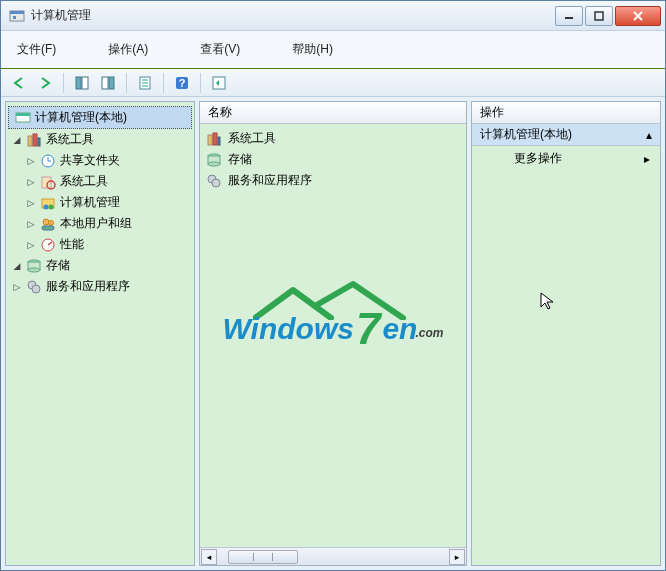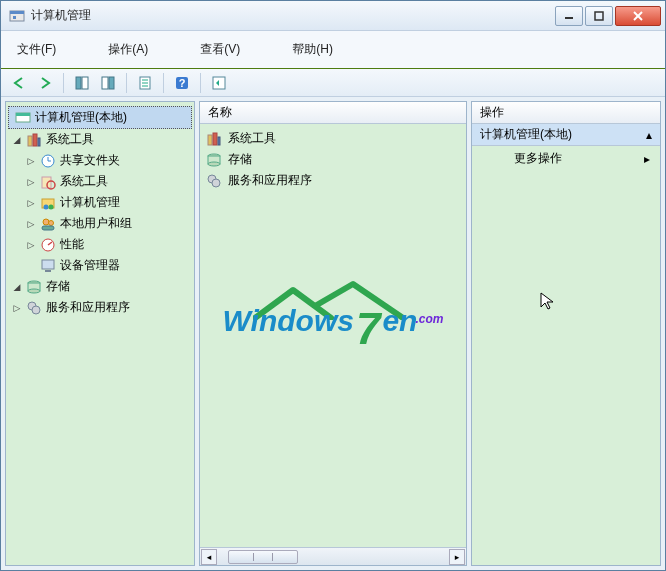--- a/index.html
+++ b/index.html
@@ -37,23 +37,23 @@
   .tree-group { padding-left: 6px; }
   .tree-item { display: flex; align-items: center; padding: 2px 0 2px 0; font-size: 12px; gap: 4px; cursor: pointer; }
   .tree-children { padding-left: 14px; }
   .expander { width: 10px; height: 10px; font-size: 9px; color: #444; cursor: pointer; display: inline-flex; align-items: center; justify-content: center; }
   .ic { width: 16px; height: 16px; display: inline-flex; align-items: center; justify-content: center; }
 
   
   .list-header { height: 22px; background: linear-gradient(#fefefe, #e8eef5); border-bottom: 1px solid #b7c7d8; display: flex; align-items: center; padding: 0 8px; font-size: 12px; }
   .list-body { flex: 1; padding: 4px 6px; position: relative; }
   .list-row { display: flex; align-items: center; gap: 6px; font-size: 12px; padding: 2px 0; cursor: pointer; }
-  .watermark { position: absolute; left: 50%; top: 180px; transform: translateX(-50%); font-size: 30px; font-weight: bold; font-style: italic; color: #1a8cc9; display: flex; align-items: flex-start; pointer-events: none; }
+  .watermark { position: absolute; left: 50%; top: 180px; transform: translateX(-50%); font-size: 30px; font-weight: bold; font-style: italic; color: #1a8cc9; display: flex; align-items: center; pointer-events: none; }
   .watermark .big7 { font-size: 44px; color: #2fa64f; margin: 0 2px; }
-  .watermark .dot { font-size: 12px; color: #6d28d9; margin-left: -2px; margin-top: 8px; }
+  .watermark .dot { font-size: 12px; color: #404040; margin-left: -2px; margin-top: 8px; }
   .roof { position: absolute; left: 50%; top: 156px; transform: translateX(-50%); pointer-events: none; }
 
   .scrollbar-bottom { height: 18px; background: linear-gradient(#f0f4f9, #dde6ef); border-top: 1px solid #b7c7d8; display: flex; align-items: center; padding: 0 18px; position: relative; }
   .sb-arrow { position: absolute; width: 16px; height: 16px; border: 1px solid #aab; background: #eef3f9; display: flex; align-items: center; justify-content: center; font-size: 9px; cursor: pointer; top: 1px; }
   .sb-left { left: 1px; } .sb-right { right: 1px; }
   .sb-thumb { height: 14px; width: 70px; background: linear-gradient(#f6f9fd, #d7e2ee); border: 1px solid #aab; border-radius: 2px; margin-left: 10px; cursor: pointer; display:flex; align-items:center; justify-content:center; }
   .sb-grip { width: 20px; height: 8px; border-left:1px solid #99a; border-right:1px solid #99a; }
 
   
   .act-header { height: 22px; background: linear-gradient(#fefefe, #e8eef5); border-bottom: 1px solid #b7c7d8; display: flex; align-items: center; padding: 0 8px; font-size: 12px; }
@@ -227,30 +227,20 @@
           <div class="tree-item">
             <span class="expander">▷</span>
             <span class="ic">
                 <svg width="16" height="16">
                   <circle cx="8" cy="8" r="6" fill="#fff" stroke="#c44"></circle>
                   <line x1="8" y1="8" x2="12" y2="5" stroke="#c44" stroke-width="1.5"></line>
                 </svg>
               </span>
             <span>性能</span>
           </div>
-          <div class="tree-item">
-            <span class="expander" style="visibility:hidden">▷</span>
-            <span class="ic">
-                <svg width="16" height="16">
-                  <rect x="2" y="2" width="12" height="9" fill="#cde" stroke="#789"></rect>
-                  <rect x="5" y="12" width="6" height="2" fill="#789"></rect>
-                </svg>
-              </span>
-            <span>设备管理器</span>
-          </div>
         </div>
 
         <div class="tree-item">
           <span class="expander">◢</span>
           <span class="ic">
               <svg width="16" height="16">
                 <ellipse cx="8" cy="4" rx="6" ry="2" fill="#b8d8b8" stroke="#5a8"></ellipse>
                 <rect x="2" y="4" width="12" height="8" fill="#cde8cd" stroke="#5a8"></rect>
                 <ellipse cx="8" cy="12" rx="6" ry="2" fill="#b8d8b8" stroke="#5a8"></ellipse>
               </svg>

